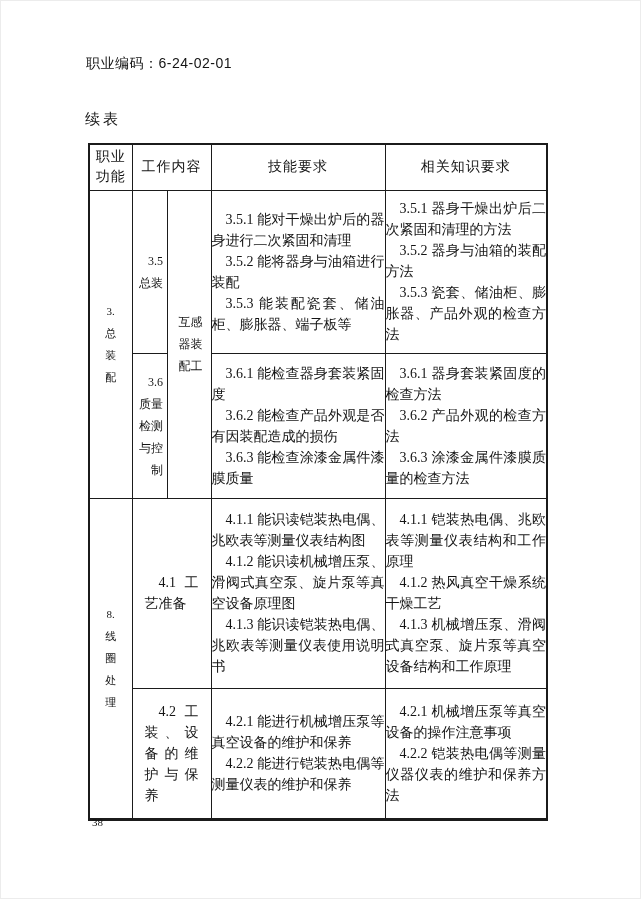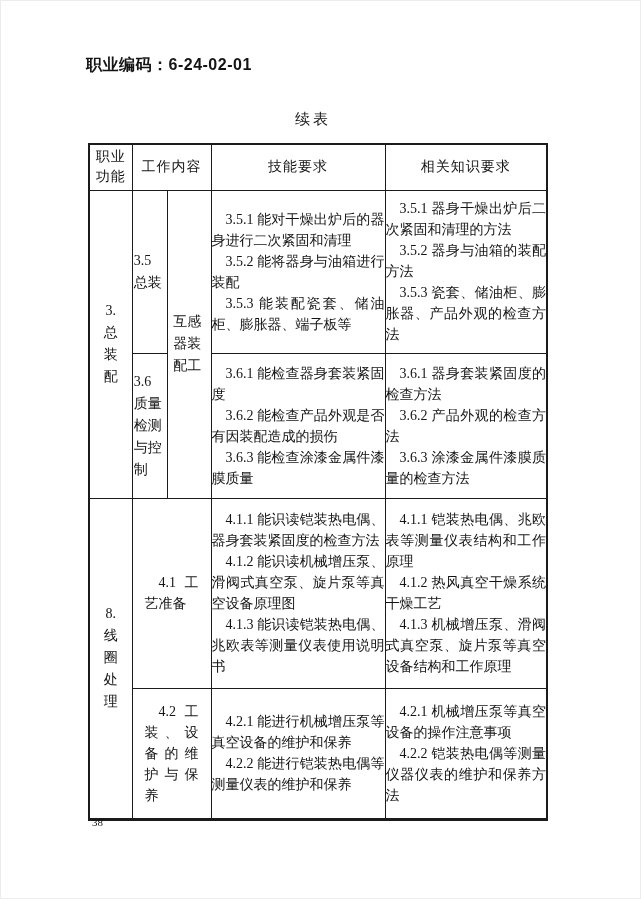--- a/index.html
+++ b/index.html
@@ -4,49 +4,49 @@
 <style>
   html,body{margin:0;padding:0;background:#ffffff;}
   .page{
     position:relative;width:641px;height:899px;background:#ffffff;
     color:#141414;font-family:"Liberation Serif","DejaVu Serif",serif;
     box-shadow:inset 0 0 0 1px #ececec;overflow:hidden;
   }
   .doc-code{
     position:absolute;left:86px;top:55px;
     font-family:"Liberation Sans","DejaVu Sans",sans-serif;
-    font-weight:bold;font-size:16px;letter-spacing:0.5px;
+    font-weight:normal;font-size:14px;letter-spacing:0.5px;
   }
   .continued{
     position:absolute;left:85px;top:110px;width:456px;
-    text-align:center;font-size:15px;letter-spacing:3px;
+    text-align:left;font-size:15px;letter-spacing:3px;
   }
   .page-number{
     position:absolute;left:92px;top:816px;font-size:11px;
   }
   table.req{
     position:absolute;left:88px;top:143px;width:458px;
     border-collapse:collapse;table-layout:fixed;
     border:2px solid #1b1b1b;border-bottom-width:3px;
   }
   table.req th,table.req td{
     border:1px solid #1b1b1b;vertical-align:middle;
     font-weight:normal;padding:0;
   }
   th.hdr{font-size:14px;line-height:20px;text-align:center;letter-spacing:1px;padding:2px 2px;}
   td.text-cell{font-size:14px;line-height:21px;text-align:justify;padding:3px 6px 3px 7px;}
   td.text-cell p{margin:0;text-indent:1em;}
   td.center-cell{text-align:center;}
   .vblock{
     display:inline-block;width:1.15em;word-break:break-all;
-    font-size:14px;line-height:22px;text-align:center;vertical-align:middle;
+    font-size:11px;line-height:22px;text-align:center;vertical-align:middle;
   }
   .vblock2{
     display:inline-block;width:2.25em;word-break:break-all;
-    font-size:14px;line-height:22px;text-align:left;vertical-align:middle;
+    font-size:12px;line-height:22px;text-align:right;vertical-align:middle;
   }
   td.task-wide{font-size:14px;line-height:21px;text-align:justify;padding:2px 5px;}
   td.task-wide p{margin:12px;text-indent:1em;}
 </style>
 </head>
 <body>
 
 <div class="page">
 
   <div class="doc-code">职业编码：6-24-02-01</div>
@@ -109,21 +109,21 @@
     </tr>
 
     <tr style="height:190px">
       <td class="center-cell" rowspan="2">
         <span class="vblock">8. 线圈处理</span>
       </td>
       <td class="task-wide" colspan="2">
         <p>4.1 工艺准备</p>
       </td>
       <td class="text-cell">
-        <p>4.1.1 能识读铠装热电偶、器身套装紧固度的检查方法</p>
+        <p>4.1.1 能识读铠装热电偶、兆欧表等测量仪表结构图</p>
         <p>4.1.2 能识读机械增压泵、滑阀式真空泵、旋片泵等真空设备原理图</p>
         <p>4.1.3 能识读铠装热电偶、兆欧表等测量仪表使用说明书</p>
       </td>
       <td class="text-cell">
         <p>4.1.1 铠装热电偶、兆欧表等测量仪表结构和工作原理</p>
         <p>4.1.2 热风真空干燥系统干燥工艺</p>
         <p>4.1.3 机械增压泵、滑阀式真空泵、旋片泵等真空设备结构和工作原理</p>
       </td>
     </tr>
 

